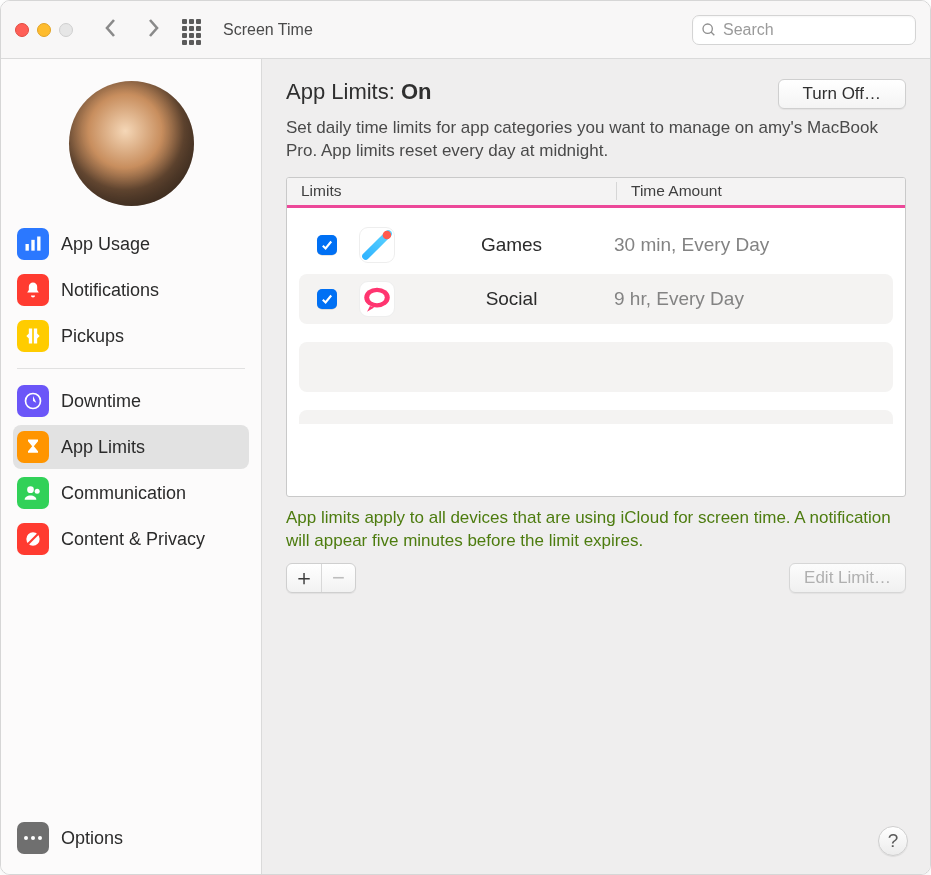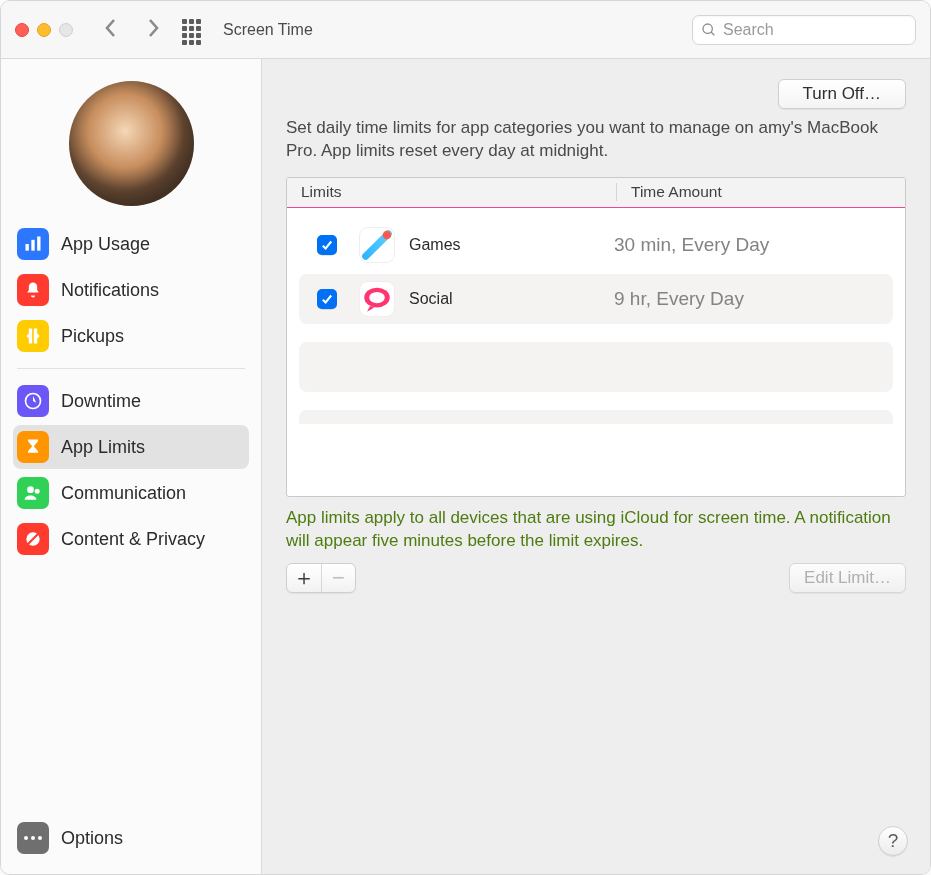--- a/index.html
+++ b/index.html
@@ -128,21 +128,21 @@
   .limits-table {
     margin-top: 14px;
     border:1px solid #c9c9c9; border-radius:3px;
     background:#fff;
     height: 320px;
     display:flex; flex-direction:column;
     overflow:hidden;
   }
   .table-head {
     display:flex; height:30px; align-items:center;
-    background:#f4f3f3; border-bottom:1px solid #ec4899;
+    background:#f4f3f3; border-bottom:3px solid #ec4899;
     font-size:15.5px; color:#3f3f3f;
   }
   .th-limits { width: 330px; padding-left: 14px; border-right:1px solid #d6d6d6; }
   .th-time   { flex:1; padding-left: 14px; }
   .table-body { flex:1; padding: 12px 12px 8px 12px; display:flex; flex-direction:column; gap:4px; }
 
   .limit-row {
     height: 50px; border-radius:8px;
     display:flex; align-items:center;
     padding: 0 14px 0 18px;
@@ -156,21 +156,21 @@
     background:#0070f4; display:flex; align-items:center; justify-content:center;
     margin-right: 22px;
     box-shadow: 0 0.5px 0.5px rgba(0,0,0,0.2);
   }
   .chk svg { width:14px; height:14px; stroke:#fff; stroke-width:3; fill:none; }
   .app-icon {
     width:36px; height:36px; border-radius:9px; background:#fff;
     display:flex; align-items:center; justify-content:center;
     margin-right: 14px; border:1px solid #eee;
   }
-  .limit-name { width: 205px; font-size:16px; color:#2b2b2b; }
+  .limit-name { width: 205px; font-size:19px; color:#2b2b2b;text-align:center; }
   .limit-time { font-size:19px; color:#838383; }
 
   .lower-text { font-size:17px; color:#4d7c0f; margin-top:10px; line-height:1.35; }
 
   .controls-row { display:flex; align-items:center; margin-top:10px; }
   .pm-group {
     display:flex; border:1px solid #cfcfcf; border-radius:6px; overflow:hidden;
     background:linear-gradient(#ffffff,#f2f2f2);
     box-shadow: 0 1px 1px rgba(0,0,0,0.06);
   }
@@ -327,20 +327,23 @@
               <span></span>
               <span></span>
             </span>
         </span>
         <span>Options</span>
       </div>
     </div>
 
     <div class="main">
       <div class="header-row">
+        <div class="header-title">
+          <span>App Limits: </span><span class="on">On</span>
+        </div>
         <button class="turn-off-btn">Turn Off…</button>
       </div>
       <div class="description">Set daily time limits for app categories you want to manage on amy's MacBook Pro. App limits reset every day at midnight.</div>
 
       <div class="limits-table">
         <div class="table-head">
           <div class="th-limits">Limits</div>
           <div class="th-time">Time Amount</div>
         </div>
         <div class="table-body">

